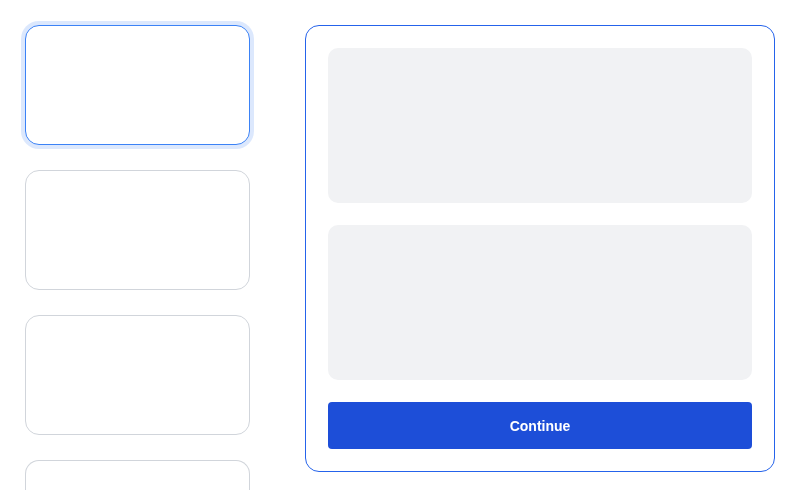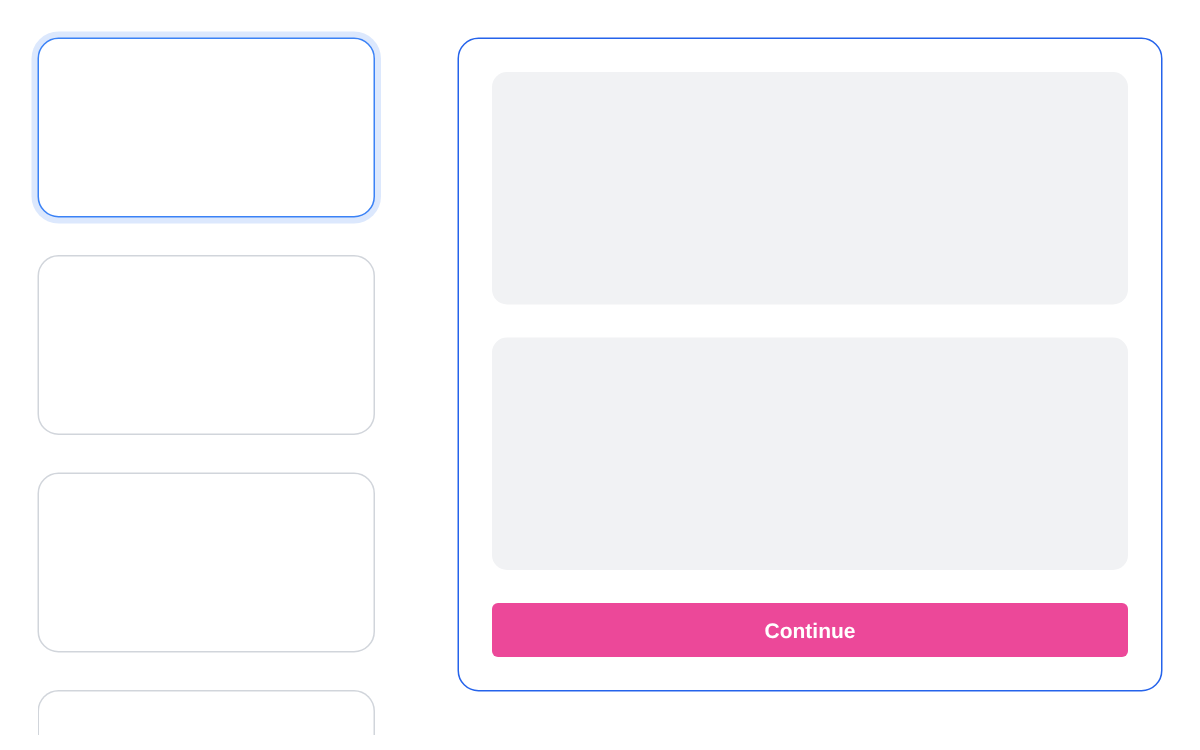--- a/index.html
+++ b/index.html
@@ -53,22 +53,22 @@
       gap: 22px;
     }
     .block {
       width: 100%;
       height: 155px;
       background: #f1f2f4;
       border-radius: 10px;
     }
     .continue-btn {
       width: 100%;
-      height: 36px;
-      background: #ec4899;
+      height: 47px;
+      background: #1d4ed8;
       color: #fff;
       border: none;
       border-radius: 4px;
       font-size: 14px;
       font-weight: 600;
       cursor: pointer;
     }
   </style>
 </head>
 <body>

